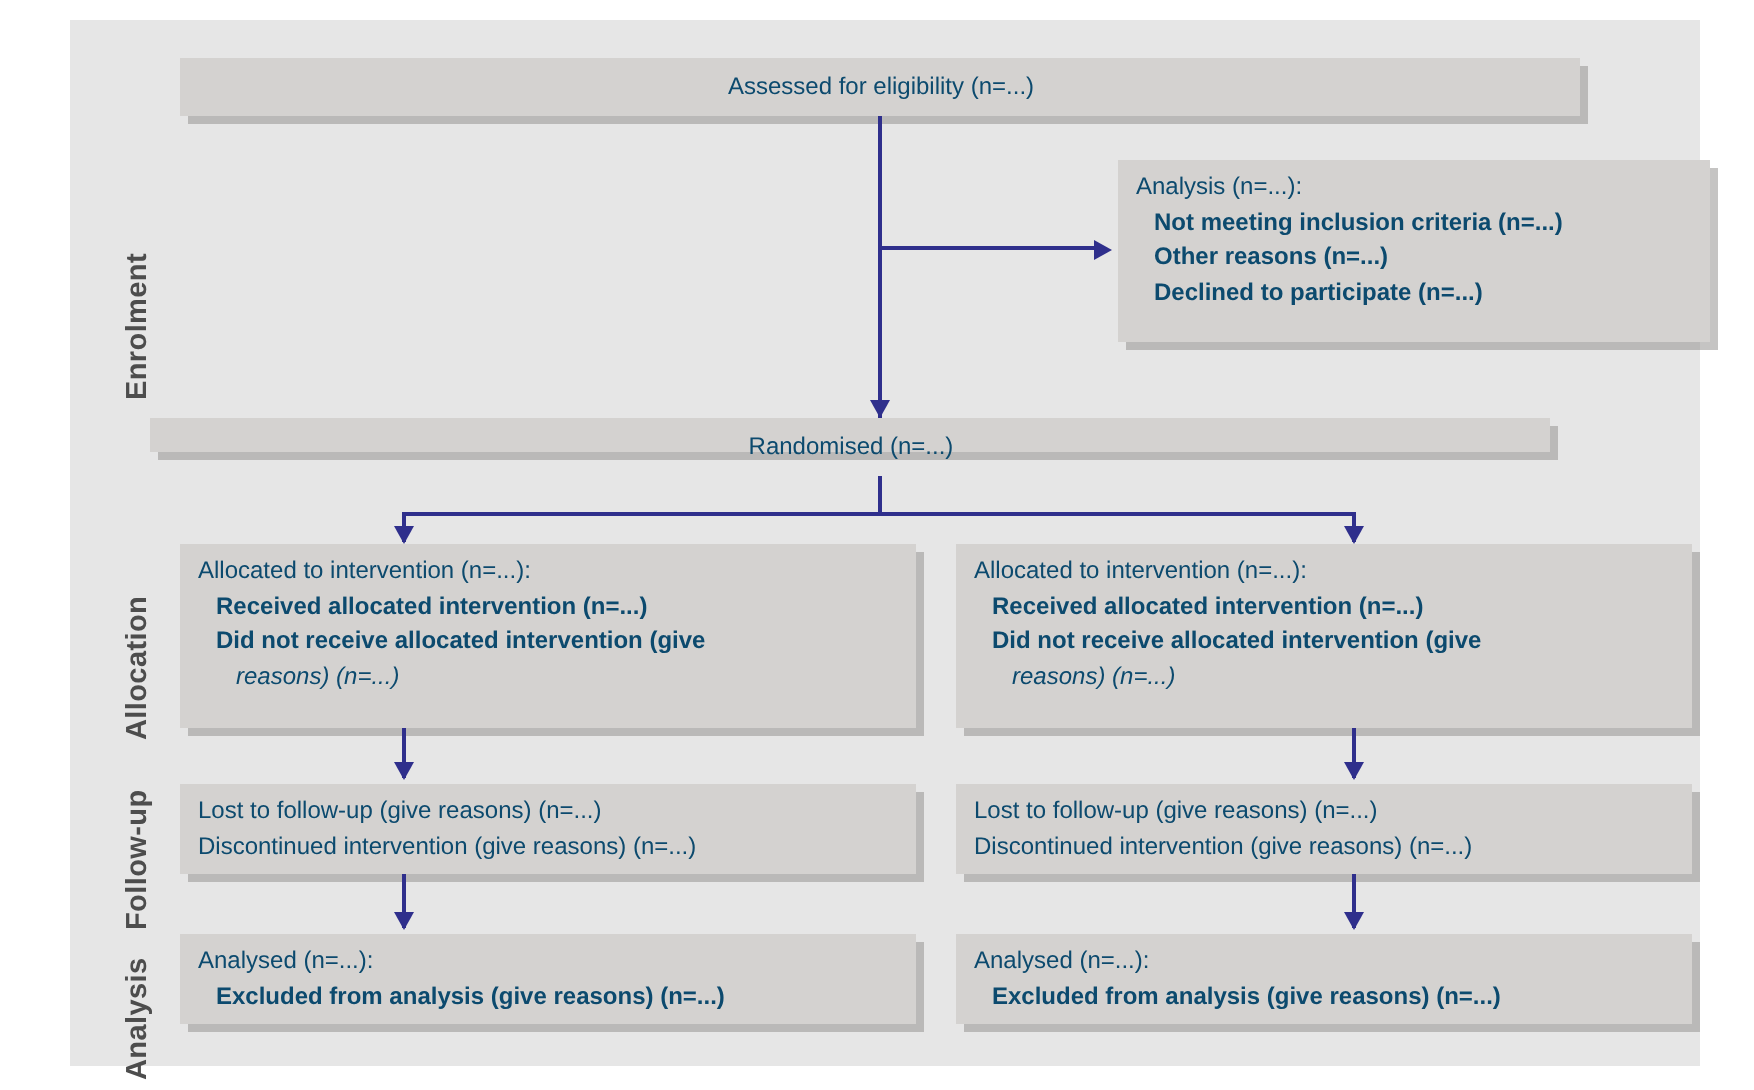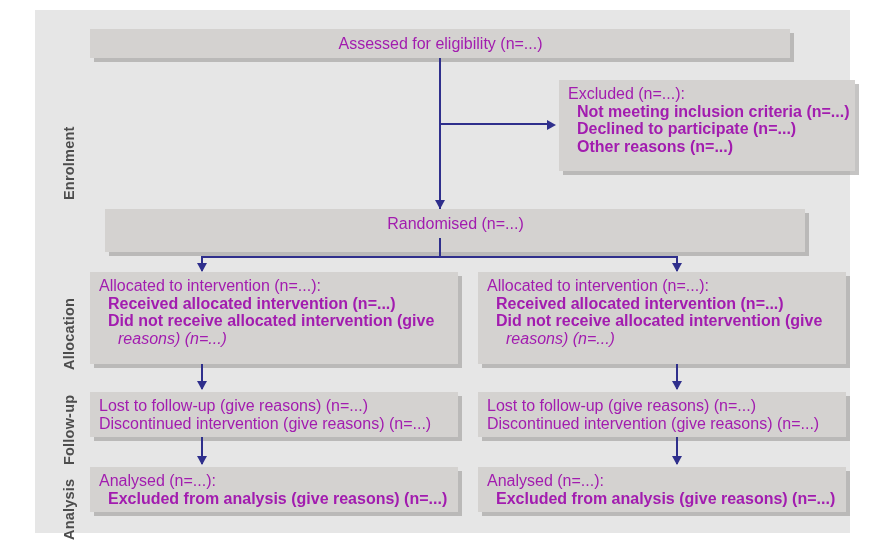--- a/index.html
+++ b/index.html
@@ -34,22 +34,22 @@
     white-space: nowrap;
     transform-origin: 0 0;
     transform: rotate(-90deg);
   }
 
   
   .box {
     position: absolute;
     background: #d4d2d0;
     box-shadow: 4px 4px 0 0 rgba(150,148,146,0.55);
-    color: #a21caf;
-    font-size: 16px;
+    color: #0c4a6e;
+    font-size: 12px;
     line-height: 17.6px;
     box-sizing: border-box;
     padding: 5px 8px 5px 9px;
   }
   .box.center {
     text-align: center;
     padding-top: 6px;
   }
   .box .ln { display: block; white-space: nowrap; }
   .box .ind1 { padding-left: 9px; font-weight: bold; }
@@ -91,27 +91,27 @@
     <span class="ln">Assessed for eligibility (n=...)</span>
   </div>
 
   <div class="conn vline" style="left:404px; top:48px; height:151px;"></div>
   <div class="arrow-down" style="left:400px; top:190px;"></div>
 
   <div class="conn hline" style="left:404px; top:113px; width:110px;"></div>
   <div class="arrow-right" style="left:512px; top:110px;"></div>
 
   <div class="box" style="left:524px; top:70px; width:296px; height:91px;">
-    <span class="ln">Excluded (n=...):</span>
+    <span class="ln">Analysis (n=...):</span>
     <span class="ln ind1">Not meeting inclusion criteria (n=...)</span>
+    <span class="ln ind1">Other reasons (n=...)</span>
     <span class="ln ind1">Declined to participate (n=...)</span>
-    <span class="ln ind1">Other reasons (n=...)</span>
   </div>
 
-  <div class="box center" style="left:70px; top:199px; width:700px; height:43px;">
+  <div class="box center" style="left:40px; top:199px; width:700px; height:17px;">
     <span class="ln">Randomised (n=...)</span>
   </div>
 
   <div class="conn vline" style="left:404px; top:228px; height:20px;"></div>
   <div class="conn hline" style="left:166px; top:246px; width:477px;"></div>
   <div class="conn vline" style="left:166px; top:246px; height:15px;"></div>
   <div class="conn vline" style="left:641px; top:246px; height:15px;"></div>
   <div class="arrow-down" style="left:162px; top:253px;"></div>
   <div class="arrow-down" style="left:637px; top:253px;"></div>
 

